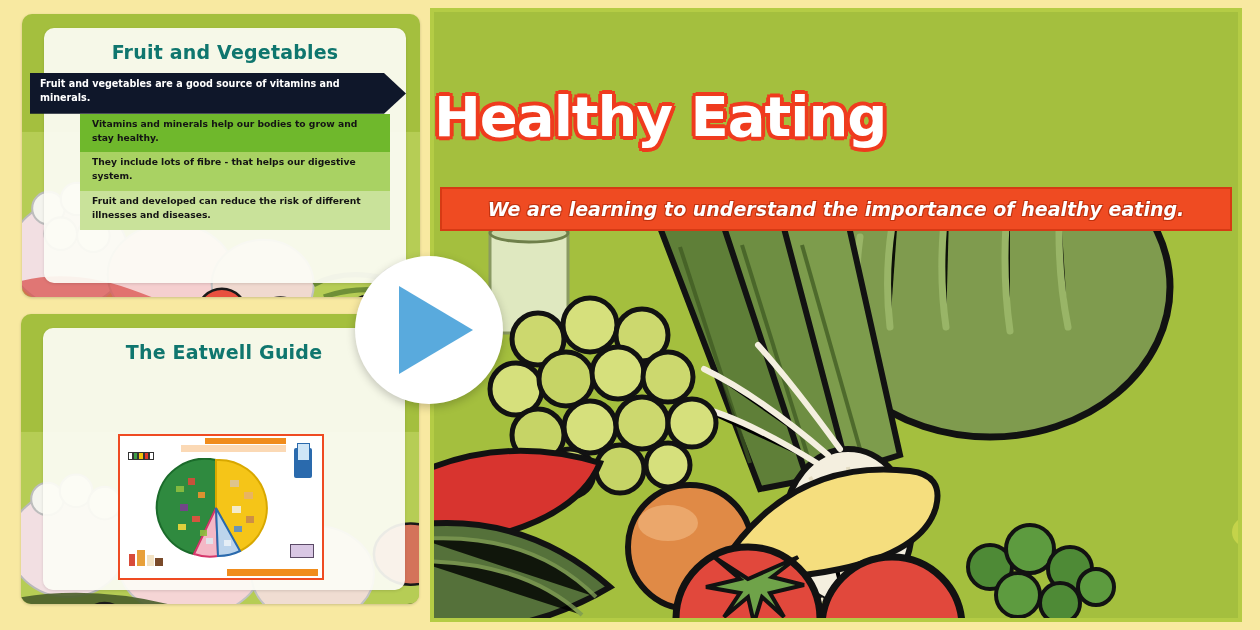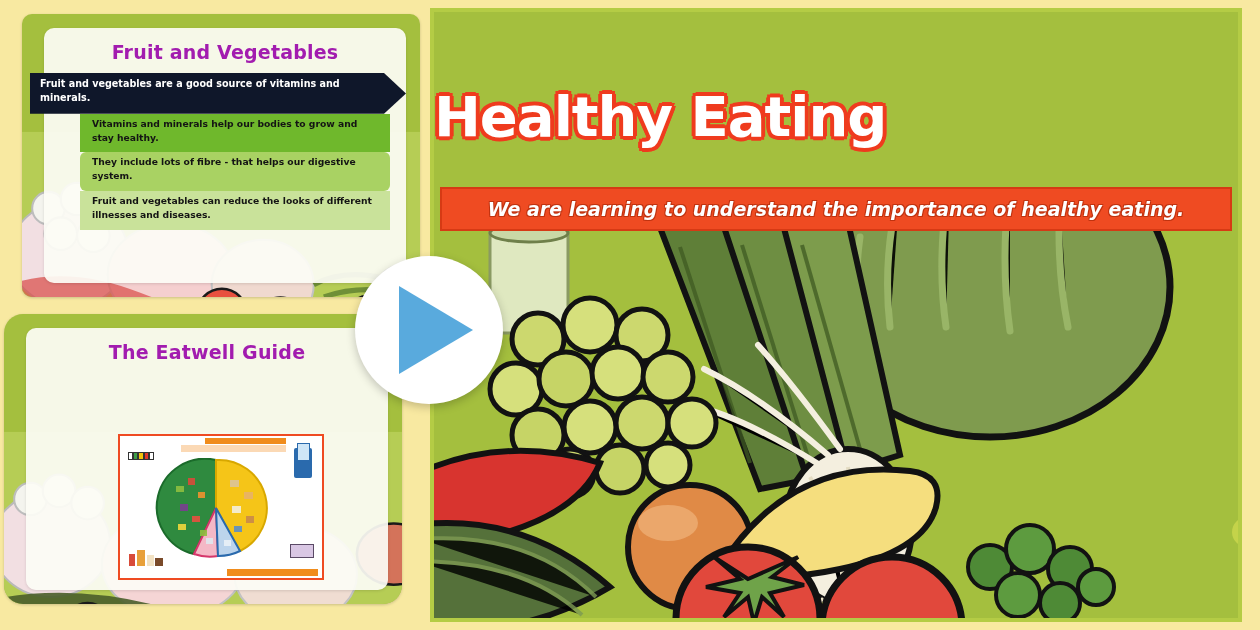--- a/index.html
+++ b/index.html
@@ -20,21 +20,21 @@
 
   
   .thumb {
     position: absolute;
     background: #a4bf3e;
     border-radius: 10px;
     overflow: hidden;
     box-shadow: 0 1px 3px rgba(0,0,0,.18);
   }
   .thumb-1 { left: 22px; top: 14px;  width: 398px; height: 283px; }
-  .thumb-2 { left: 4px; top: 314px; width: 398px; height: 290px; border-radius: 19px; }
+  .thumb-2 { left: 21px; top: 314px; width: 398px; height: 290px; }
 
   
   .thumb-bg {
     position: absolute;
     inset: 0;
     overflow: hidden;
   }
   .thumb-bg .veg-mini {
     position: absolute;
     left: -10px;
@@ -52,21 +52,21 @@
     bottom: 14px;
     background: rgba(252,252,245,0.93);
     border-radius: 10px;
     box-shadow: 0 1px 3px rgba(0,0,0,.12);
   }
   .thumb-title {
     text-align: center;
     font-family: "DejaVu Sans", sans-serif;
     font-weight: bold;
     font-size: 19px;
-    color: #a21caf;
+    color: #0f766e;
     padding-top: 13px;
     letter-spacing: .2px;
   }
 
   
   .pennant {
     position: relative;
     margin-top: 10px;
     margin-left: -14px;
     background: #0f172a;
@@ -83,21 +83,21 @@
     margin-left: 36px;
     margin-right: 16px;
     font-family: "DejaVu Sans", sans-serif;
     font-size: 9.2px;
     line-height: 1.5;
     color: #141414;
     padding: 3px 12px 8px 12px;
     font-weight: 600;
   }
   .band-a { background: #6fb82c; }
-  .band-b { background: #a9d263; border-radius: 6px; }
+  .band-b { background: #a9d263; }
   .band-c { background: #c9e29a; }
 
   
   .eatwell {
     position: absolute;
     left: 118px;
     top: 434px;
     width: 206px;
     height: 146px;
     background: #ffffff;
@@ -311,21 +311,21 @@
         <ellipse cx="392" cy="152" rx="30" ry="22" fill="#c6552d" stroke="#1a1a1a" stroke-width="2.5"></ellipse>
         <path d="M140 192 q20 -14 44 -4" stroke="#3f7a2a" stroke-width="5" fill="none"></path>
       </svg>
     </div>
 
     <div class="thumb-card">
       <div class="thumb-title">Fruit and Vegetables</div>
       <div class="pennant">Fruit and vegetables are a good source of vitamins and minerals.</div>
       <div class="band band-a">Vitamins and minerals help our bodies to grow and stay healthy.</div>
       <div class="band band-b">They include lots of fibre - that helps our digestive system.</div>
-      <div class="band band-c">Fruit and vegetables can reduce the looks of different illnesses and diseases.</div>
+      <div class="band band-c">Fruit and developed can reduce the risk of different illnesses and diseases.</div>
     </div>
   </div>
 
   <div class="thumb thumb-2">
     <div class="thumb-bg">
       <svg class="veg-mini" viewBox="0 0 430 230" preserveAspectRatio="none">
         <rect width="430" height="230" fill="#b6cd55"></rect>
         <ellipse cx="60" cy="110" rx="58" ry="52" fill="#f2dfe2" stroke="#b9b9b9" stroke-width="2"></ellipse>
         <circle cx="40" cy="66" r="16" fill="#f4f4ee" stroke="#bdbdbd" stroke-width="2"></circle>
         <circle cx="68" cy="58" r="16" fill="#f4f4ee" stroke="#bdbdbd" stroke-width="2"></circle>

